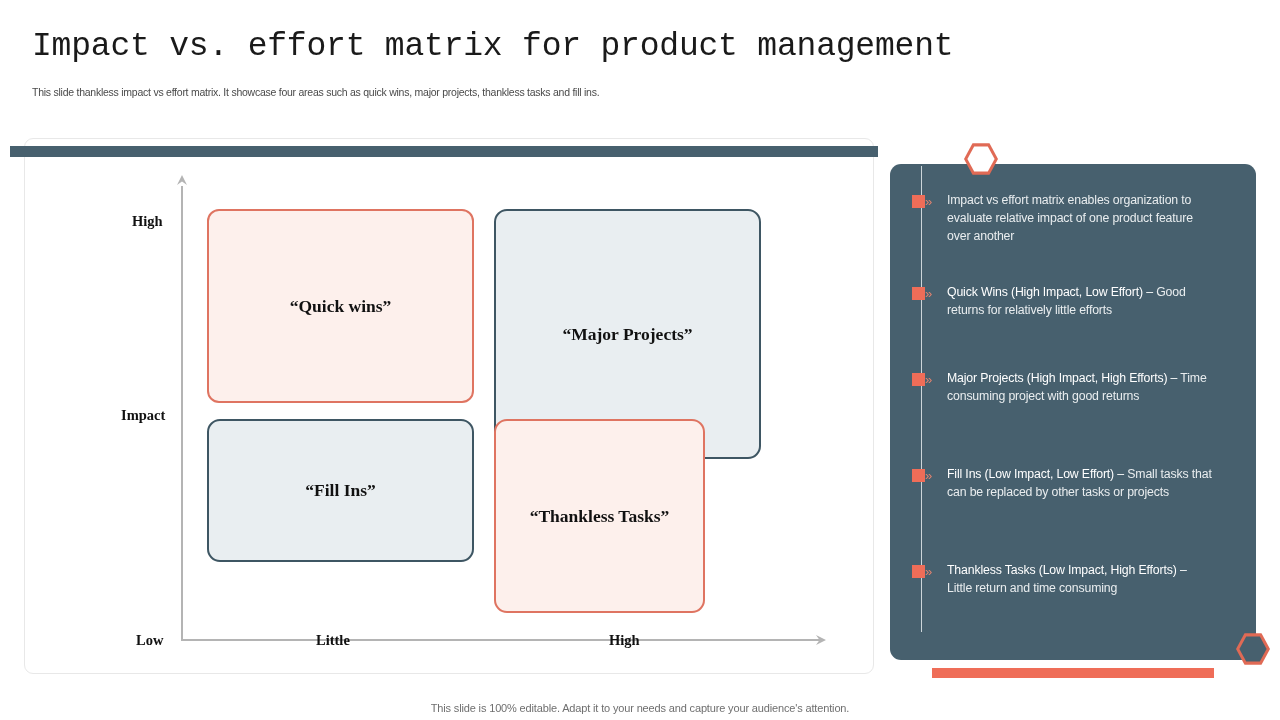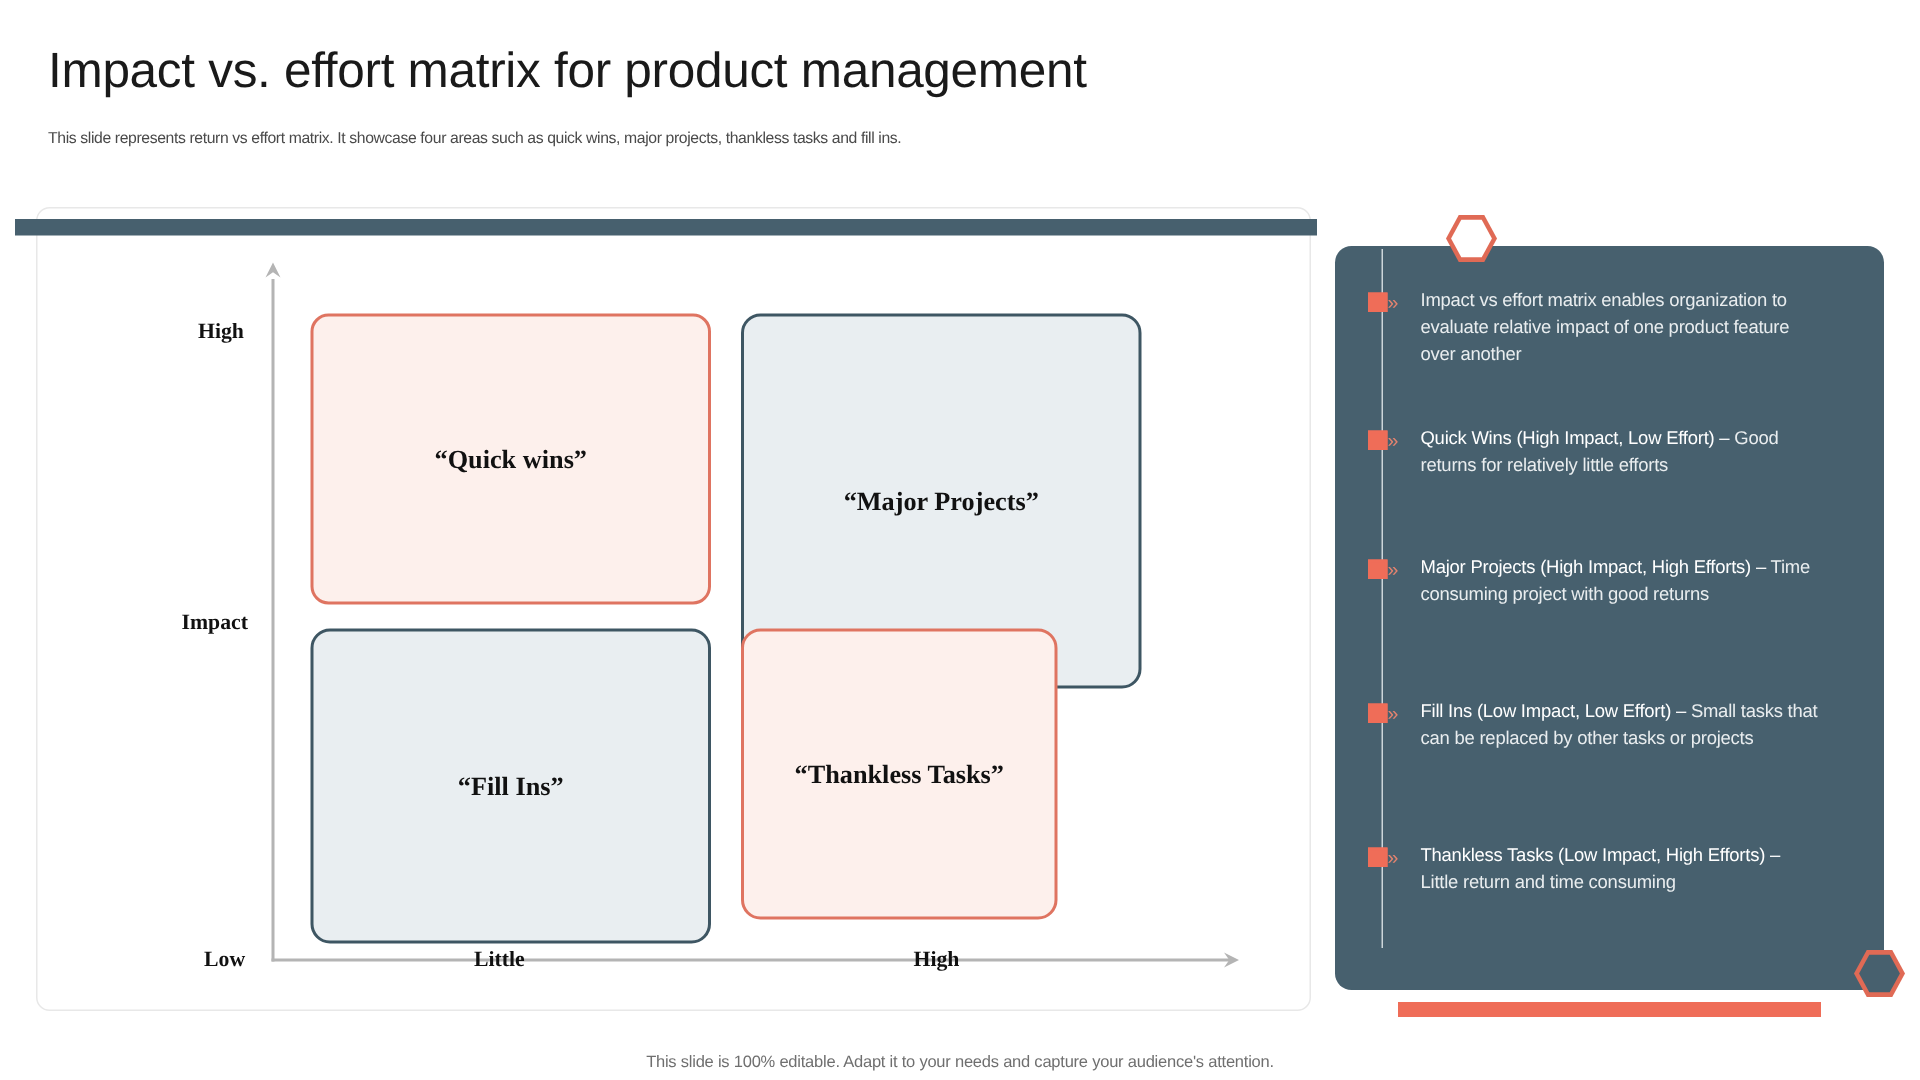--- a/index.html
+++ b/index.html
@@ -8,21 +8,21 @@
     width:1280px; height:720px;
     background:#ffffff;
     font-family:"Liberation Sans", sans-serif;
     position:relative;
     overflow:hidden;
   }
 
   
   #slide-title {
     position:absolute; left:32px; top:28px;
-    font-family:Liberation Sans, sans-serif;
+    font-family:Liberation Mono, monospace;
     font-size:33px; font-weight:400; color:#1a1a1a;
     letter-spacing:-0.2px; white-space:nowrap;
   }
   #slide-subtitle {
     position:absolute; left:32px; top:86px;
     font-size:10.5px; color:#4a4a4a;
     letter-spacing:-0.25px; white-space:nowrap;
   }
 
   
@@ -66,21 +66,21 @@
     display:flex; align-items:center; justify-content:center;
     font-family:"Liberation Serif", serif;
     font-size:17.5px; font-weight:700; color:#111;
     white-space:nowrap;
   }
   .quad.coral { border:2.6px solid #df7461; background:#fdf0ec; }
   .quad.slate { border:2.6px solid #3e5663; background:#e9eef1; }
 
   #quad-quick-wins      { left:171px; top:71px;  width:267px; height:194px;border-radius:12px; }
   #quad-major-projects  { left:458px; top:71px;  width:267px; height:250px; }
-  #quad-fill-ins        { left:171px; top:281px; width:267px; height:210px; }
+  #quad-fill-ins        { left:171px; top:281px; width:267px; height:143px; }
   #quad-thankless-tasks { left:458px; top:281px; width:211px; height:194px; }
 
   
   #info-panel {
     position:absolute; left:890px; top:164px;
     width:366px; height:496px;
     background:#47606e;
     border-radius:11px;
   }
   #panel-underbar {
@@ -148,21 +148,21 @@
     position:absolute; left:0; top:702px; width:1280px;
     text-align:center;
     font-size:11px; color:#6f6f6f;
     letter-spacing:-0.15px;
   }
 </style>
 </head>
 <body>
 
 <div id="slide-title">Impact vs. effort matrix for product management</div>
-<div id="slide-subtitle">This slide represents return vs effort matrix. It showcase four areas such as quick wins, major projects, thankless tasks and fill ins.</div>
+<div id="slide-subtitle">This slide thankless impact vs effort matrix. It showcase four areas such as quick wins, major projects, thankless tasks and fill ins.</div>
 
 <div id="matrix-card"></div>
 <div id="matrix-accent-bar"></div>
 
 <div id="matrix-plot">
 
   <div class="axis-line" id="y-axis"></div>
   <div class="axis-line" id="x-axis"></div>
 
   <svg id="y-arrow" style="position:absolute;left:138px;top:36px;width:16px;height:16px;" viewBox="0 0 16 16">

